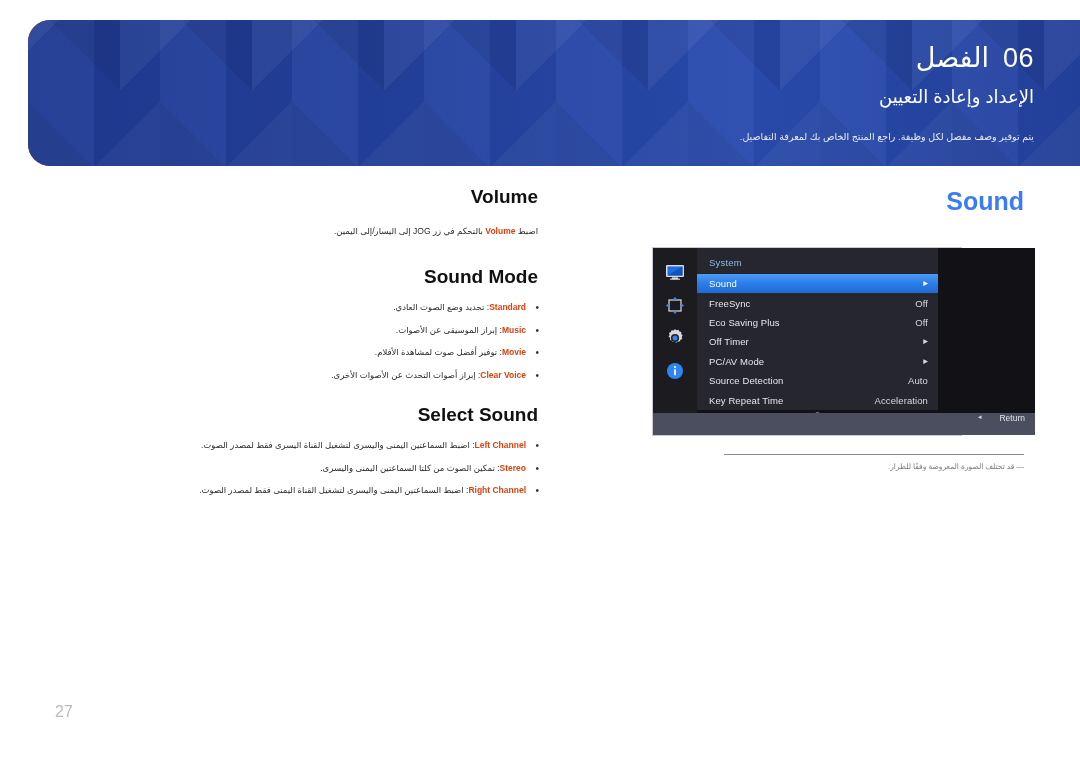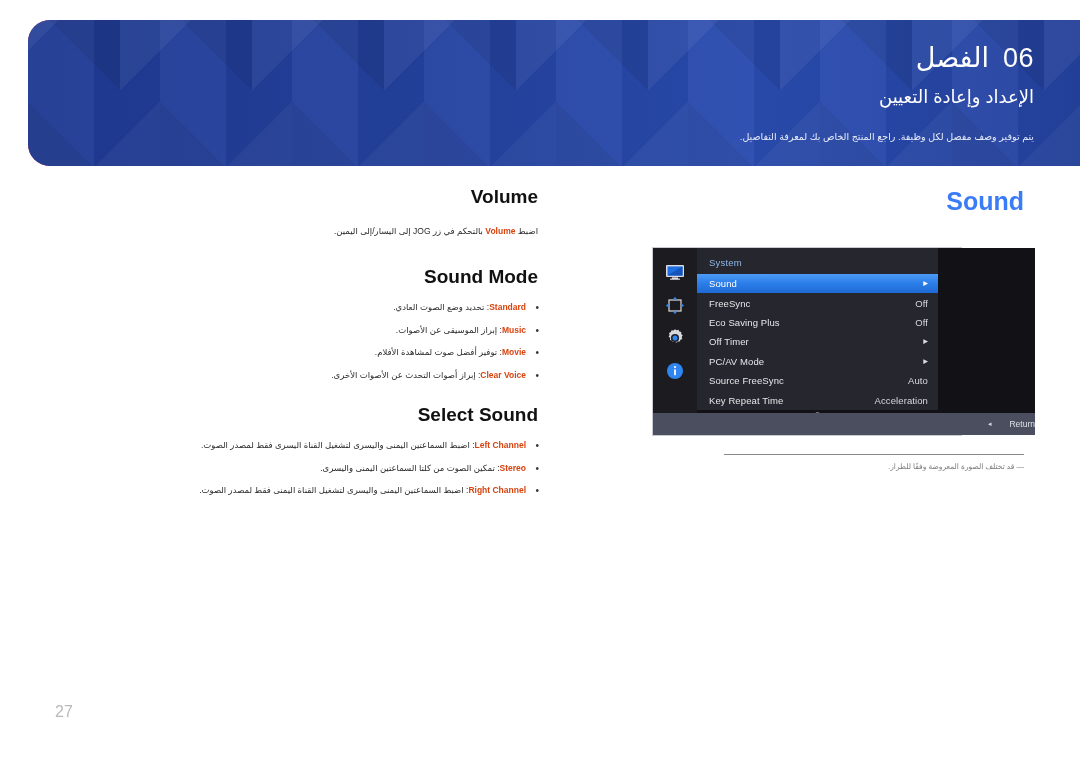--- a/index.html
+++ b/index.html
@@ -193,22 +193,22 @@
     padding-top: 1px;
   }
   .osd-bottombar {
     position: absolute;
     left: 0;
     bottom: 0;
     width: 382px;
     height: 22px;
     background: #4a4e5e;
     display: flex;
-    align-items: center;
     justify-content: flex-end;
+    padding-right: 10px;
     box-sizing: border-box;
     gap: 18px;
     color: #e2e2e8;
     font-size: 8.5px;
   }
   .return-tri {
     font-size: 7px;
     color: #d5d5dd;
   }
 
@@ -403,21 +403,21 @@
         </div>
         <div class="osd-row">
           <span>Off Timer</span>
           <span class="val osd-arrow">▸</span>
         </div>
         <div class="osd-row">
           <span>PC/AV Mode</span>
           <span class="val osd-arrow">▸</span>
         </div>
         <div class="osd-row">
-          <span>Source FreeSync</span>
+          <span>Source Detection</span>
           <span class="val">Auto</span>
         </div>
         <div class="osd-row">
           <span>Key Repeat Time</span>
           <span class="val">Acceleration</span>
         </div>
         <div class="osd-scroll-down">▾</div>
       </div>
     </div>
 

